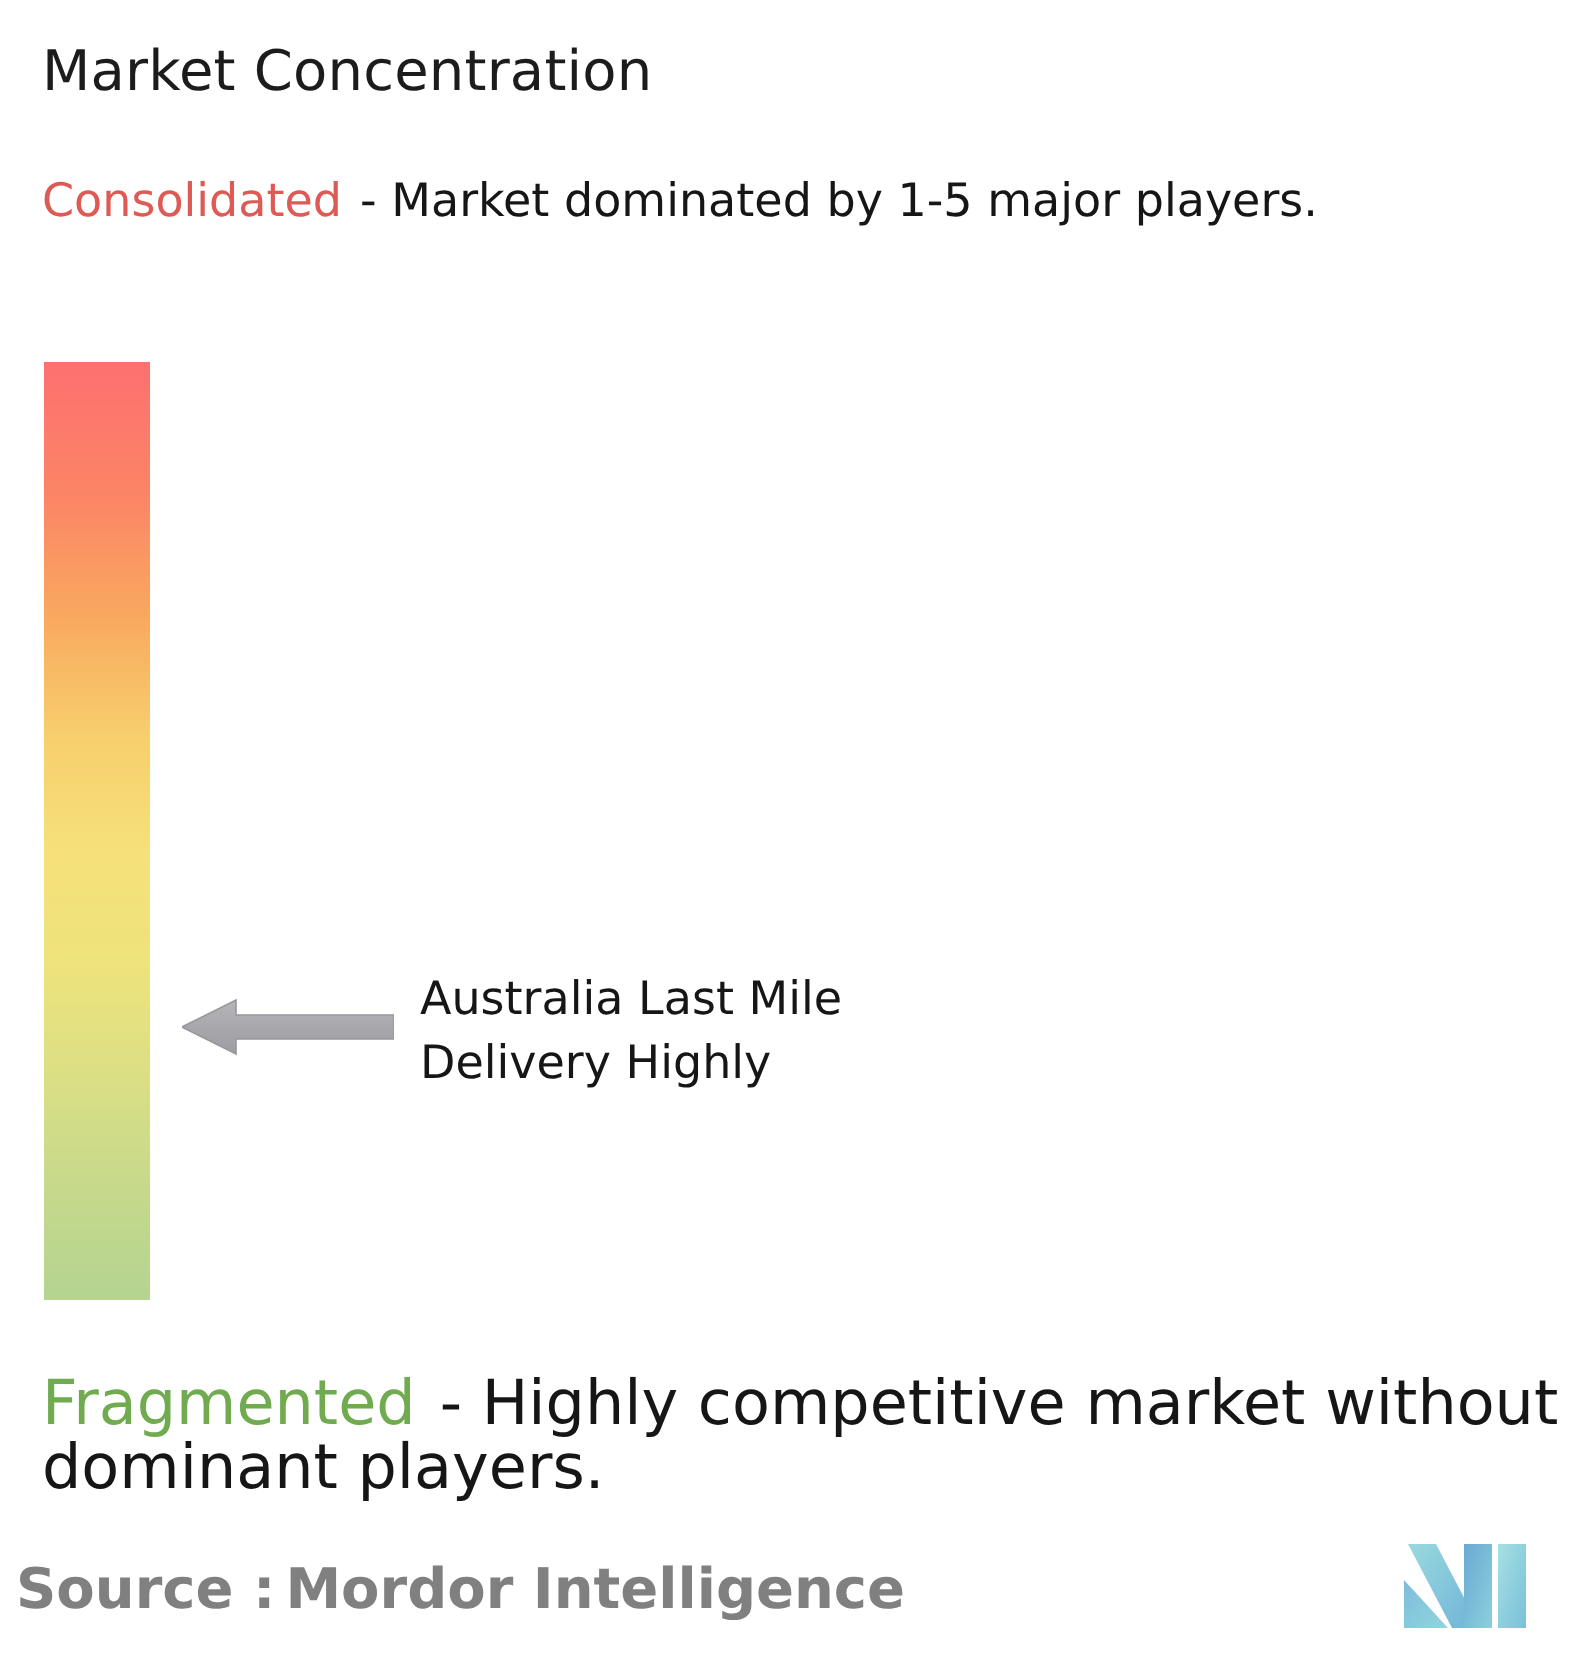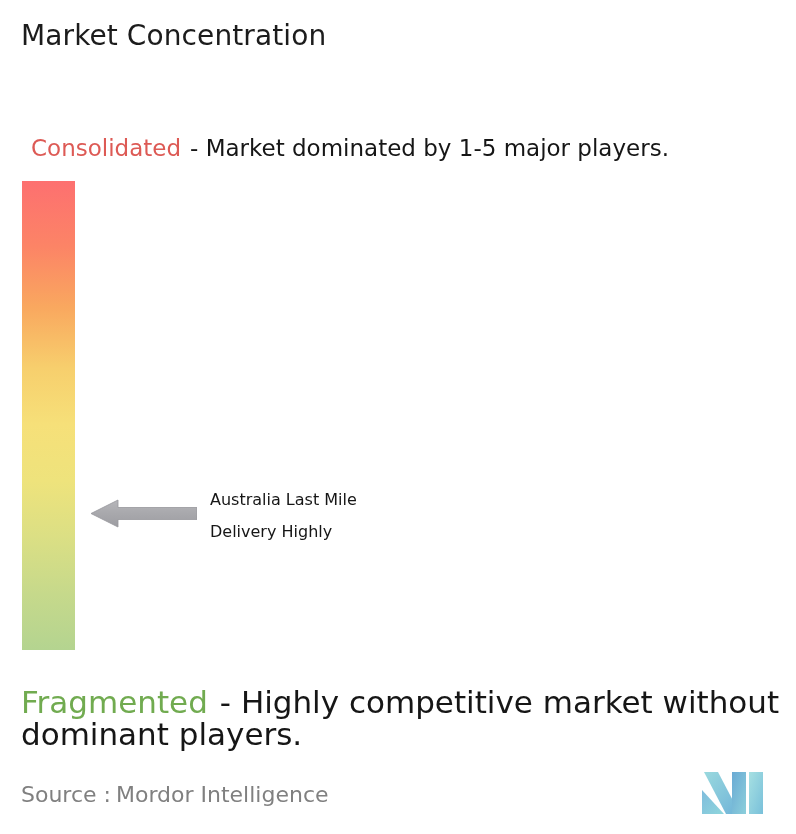--- a/index.html
+++ b/index.html
@@ -24,28 +24,27 @@
     line-height: 34px;
     color: #1c1c1c;
     font-weight: 400;
     letter-spacing: 0.1px;
     white-space: nowrap;
   }
 
   
   #consolidated-legend {
     position: absolute;
-    left: 31px;
+    left: 21px;
     top: 85px;
     width: 756px;
     font-size: 23px;
     line-height: 32px;
     color: #161616;
     font-weight: 400;
-    margin-top: 47px;
   }
   #consolidated-legend .term {
     color: #dd5a55;
   }
   #consolidated-legend .sep {
     display: inline-block;
     width: 9px;
   }
 
   
@@ -75,21 +74,21 @@
     width: 106px;
     height: 33px;
   }
 
   
   #market-label {
     position: absolute;
     left: 210px;
     top: 484px;
     width: 330px;
-    font-size: 16px;
+    font-size: 23px;
     line-height: 32px;
     color: #161616;
     font-weight: 400;
   }
   #market-label .line {
     display: block;
     white-space: nowrap;
   }
 
   
@@ -107,26 +106,26 @@
     color: #71ab50;
   }
   #fragmented-legend .sep {
     display: inline-block;
     width: 12px;
   }
 
   
   #source-line {
     position: absolute;
-    left: 21px;
+    left: 8px;
     top: 781px;
-    font-size: 22px;
+    font-size: 28px;
     line-height: 28px;
     color: #808080;
-    font-weight: 400;
+    font-weight: 700;
     white-space: nowrap;
   }
   #source-line .source-gap { display: inline-block; width: 5px; }
 
   #brand-logo {
     position: absolute;
     left: 702px;
     top: 770px;
     width: 62px;
     height: 46px;

